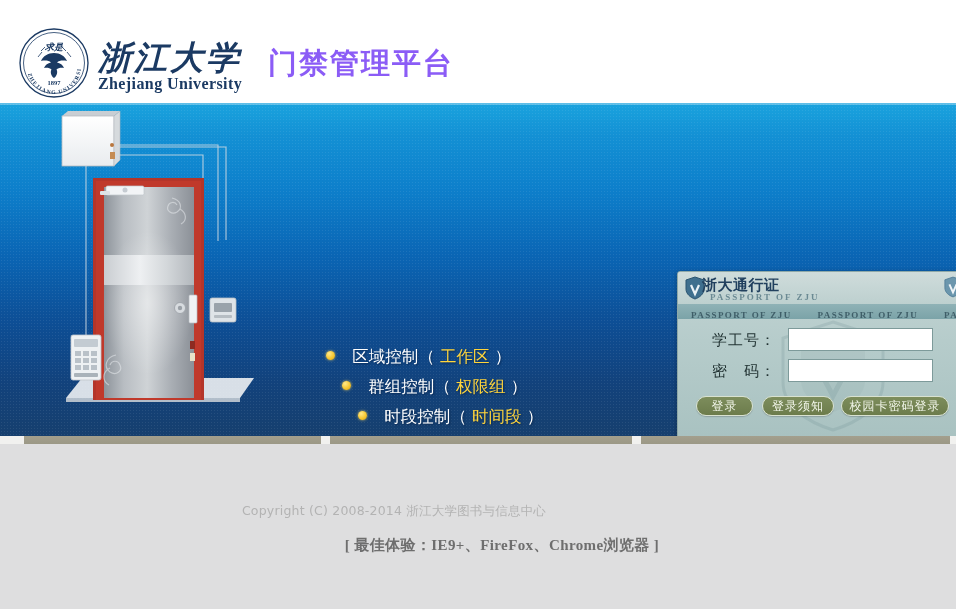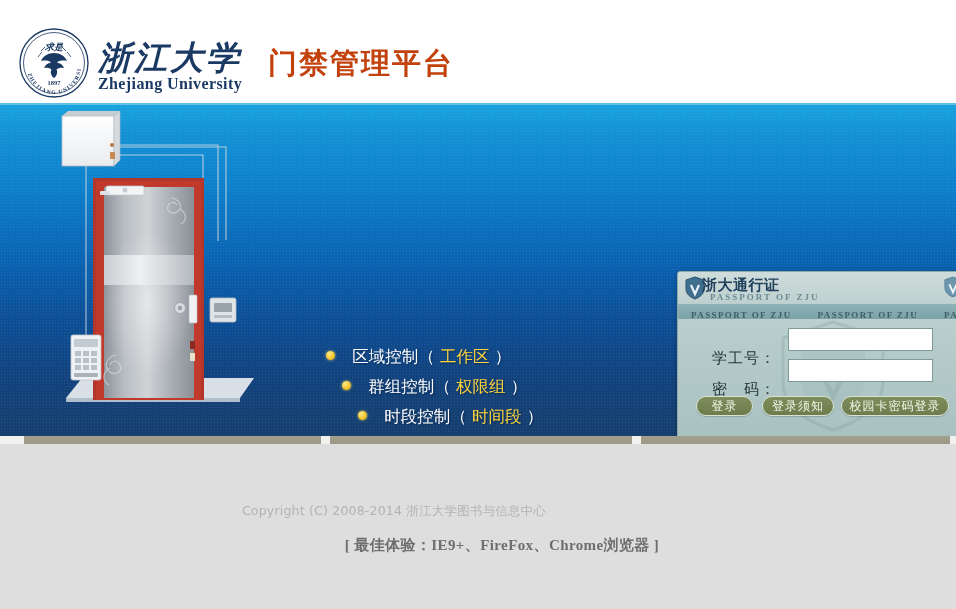--- a/index.html
+++ b/index.html
@@ -28,21 +28,21 @@
   }
   #wordmark-en {
     position: absolute; left: 98px; top: 75px;
     font-family: "Liberation Serif", serif;
     font-size: 16px; font-weight: bold; color: #1b3a63;
     letter-spacing: 0.4px; white-space: nowrap;
   }
   #platform-title {
     position: absolute; left: 268px; top: 44px;
     font-family: Liberation Sans, sans-serif;
-    font-size: 29px; font-weight: bold; color: #c2410c;
+    font-size: 29px; font-weight: bold; color: #8b5cf6;
     letter-spacing: 2px; white-space: nowrap;
   }
 
   
   #banner {
     position: absolute; left: 0; top: 103px; width: 956px; height: 333px;
     background:
       linear-gradient(180deg,
         #1aa3de 0%,
         #1390d4 10%,
@@ -139,21 +139,20 @@
   }
   .field-row { position: absolute; left: 0; width: 290px; height: 26px; }
   #row-user { top: 56px; }
   #row-pass { top: 87px; }
   .field-label {
     position: absolute; left: 18px; top: 3px; width: 80px;
     text-align: right;
     font-family: "DejaVu Sans", sans-serif;
     font-size: 15px; color: #233; letter-spacing: 1px;
     white-space: nowrap;
-    margin-top: 18px;
   }
   .field-input {
     position: absolute; left: 110px; top: 0; width: 145px; height: 23px;
     background: #ffffff; border: 1px solid #7d9a9a;
     font-family: "Liberation Sans", sans-serif; font-size: 13px;
     padding: 0 4px; color: #222;
   }
   #btn-row { position: absolute; left: 0; top: 124px; width: 290px; height: 24px; }
   .btn {
     position: absolute; top: 0; height: 20px;

